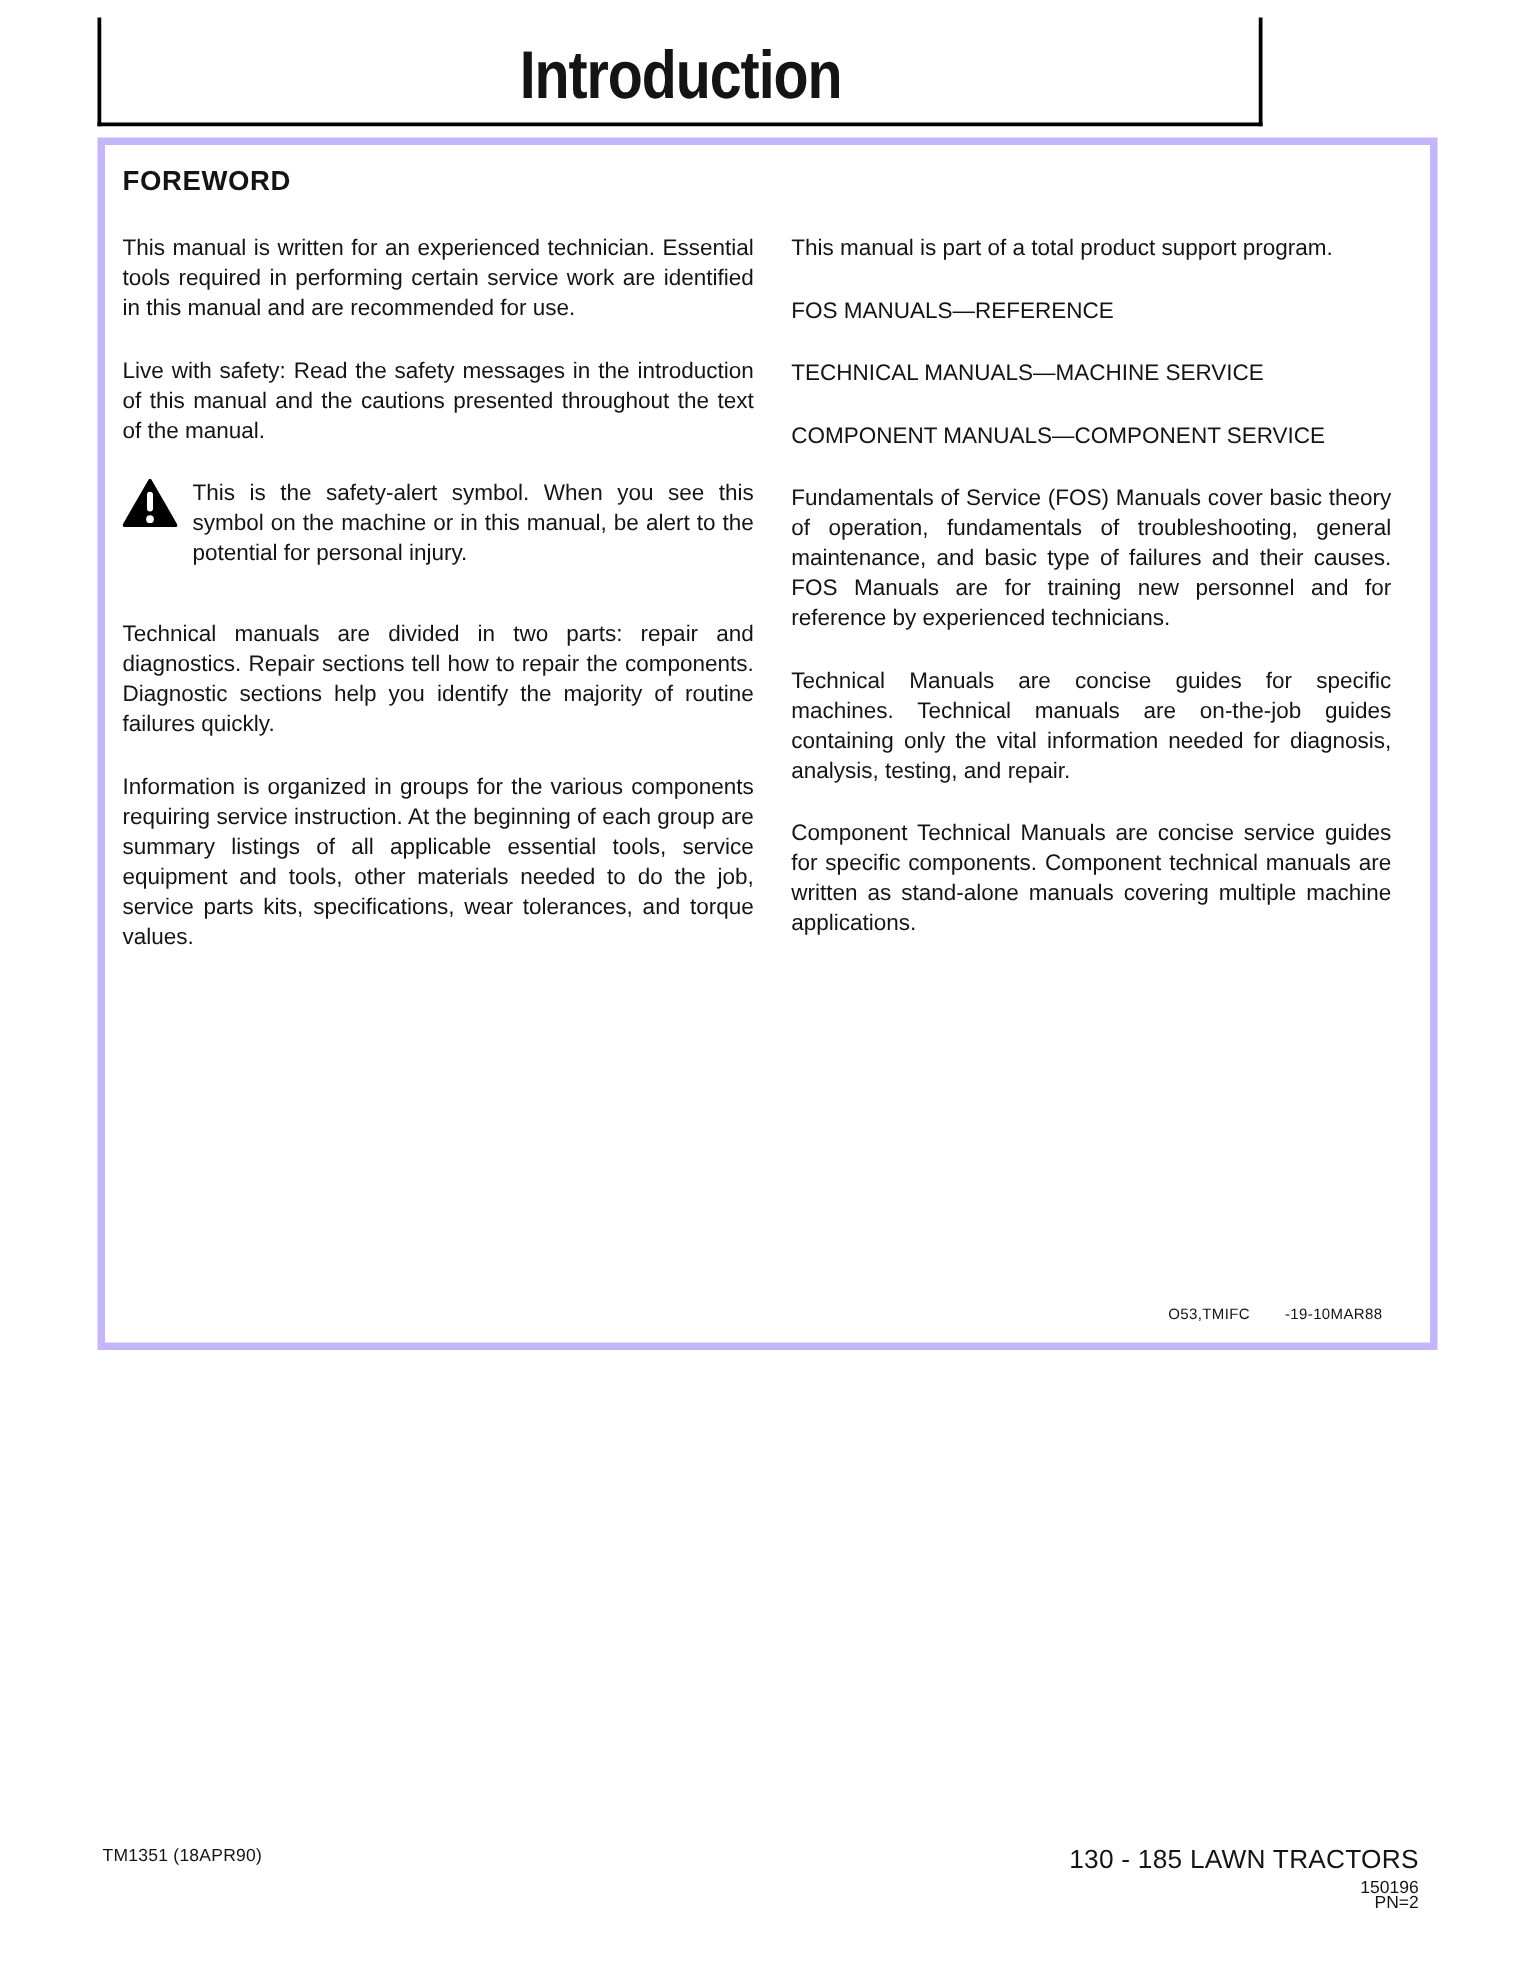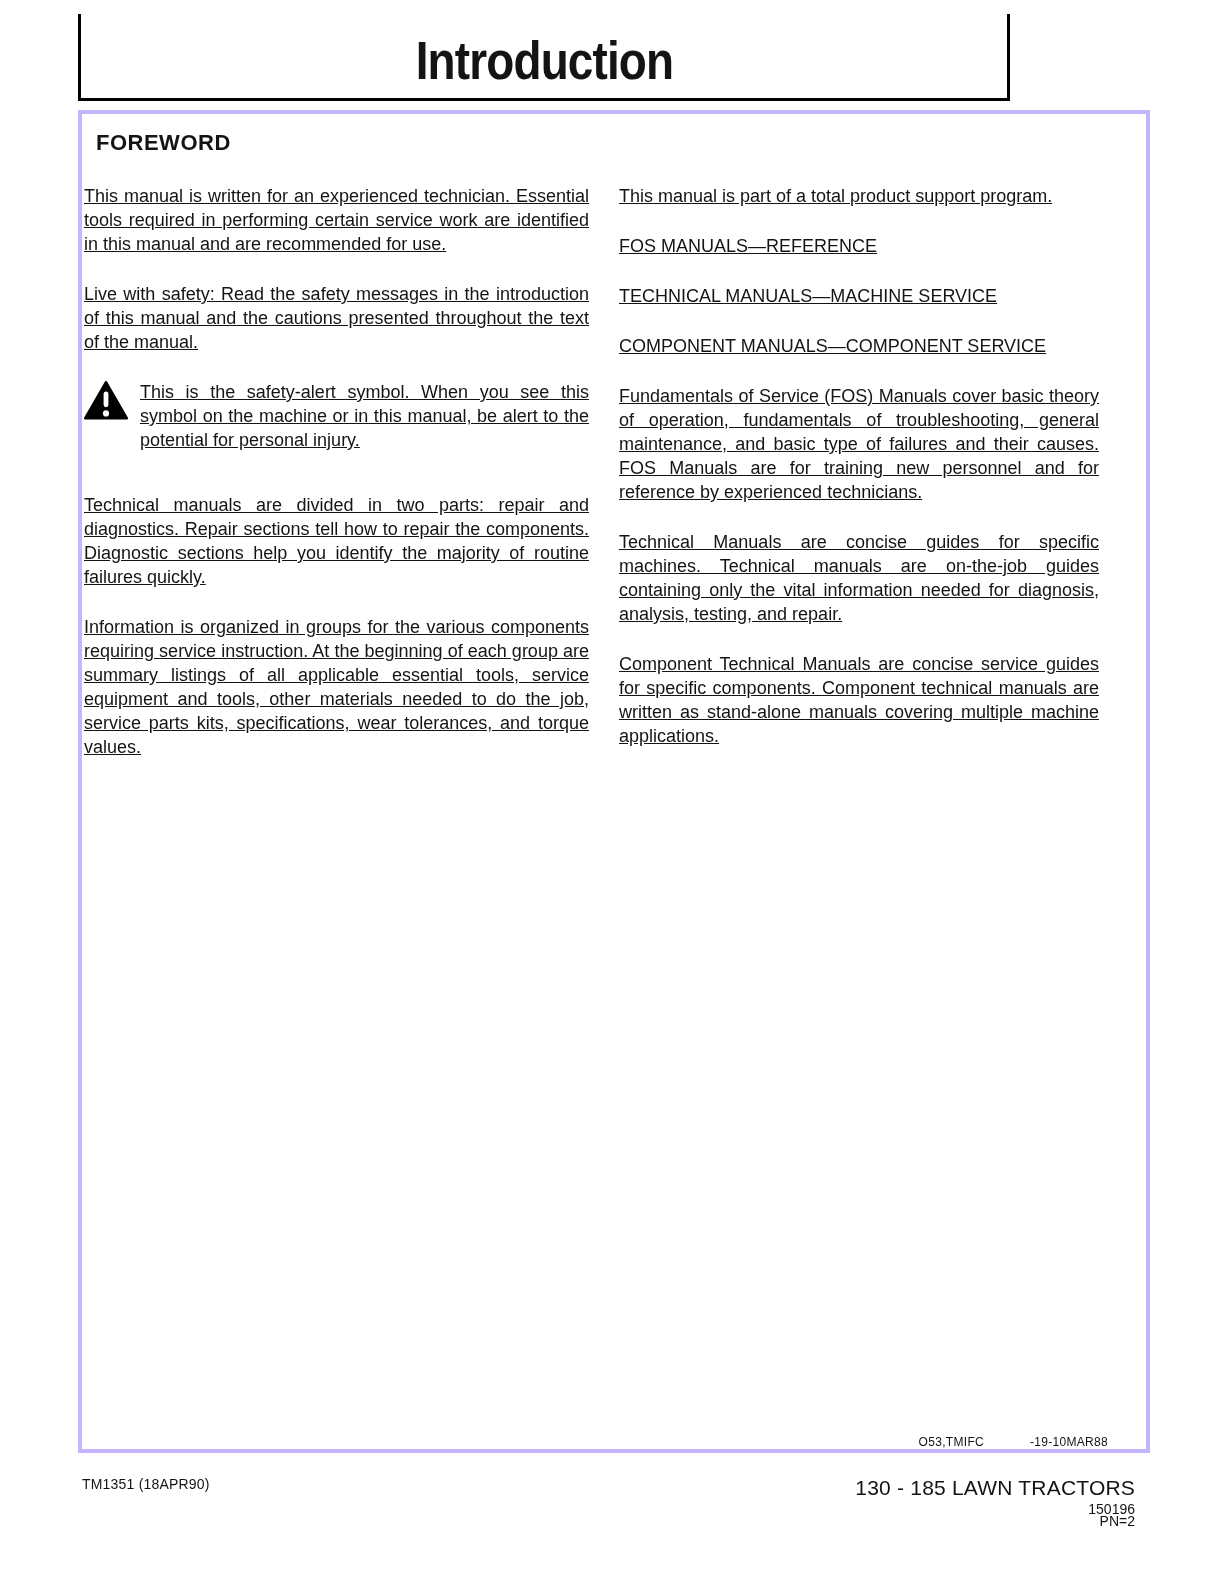--- a/index.html
+++ b/index.html
@@ -27,51 +27,50 @@
     font-size: 54px; font-weight: bold;
     letter-spacing: -1px;
     transform: scaleX(0.85);
     transform-origin: center;
     white-space: nowrap;
   }
 
   
   .content-box {
     position: absolute; left: 78px; top: 110px;
-    width: 1072px; height: 1343px;
-    border: 4px solid #c4b5fd;
+    width: 1072px; height: 970px;
+    border: 6px solid #c4b5fd;
   }
   .content-box h2 {
     margin: 16px 0 0 14px;
     font-size: 22px; font-weight: bold;
     letter-spacing: 0.5px;
   }
 
   .columns {
     display: flex; gap: 30px;
-    padding: 28px 14px 0 2px;
-    text-decoration: underline;
+    padding: 28px 14px 0 14px;
   }
   .col-left  { width: 505px; }
   .col-right { width: 480px; }
 
   .col-left p, .col-right p, .safety p {
     margin: 0 0 26px 0;
     font-size: 18px; line-height: 24px;
     text-align: justify;
   }
 
   .safety { display: flex; gap: 12px; margin: 2px 0 41px 0; }
   .safety .alert-icon { flex: 0 0 44px; padding-top: 1px; }
   .safety p { margin: 0; flex: 1; }
 
   .stamp {
-    position: absolute; right: 38px; bottom: 0;
+    position: absolute; right: 38px; bottom: 16px;
     font-size: 12px; letter-spacing: 0.3px;
-    display: flex; gap: 46px;
+    display: flex; gap: 28px;
     white-space: nowrap;
     margin-top: 40px;
   }
 
   
   .footer {
     position: absolute; left: 82px; right: 89px; top: 1476px;
     display: flex; justify-content: space-between; align-items: flex-start;
   }
   .footer .manual-id { font-size: 14px; letter-spacing: 0.2px; }

